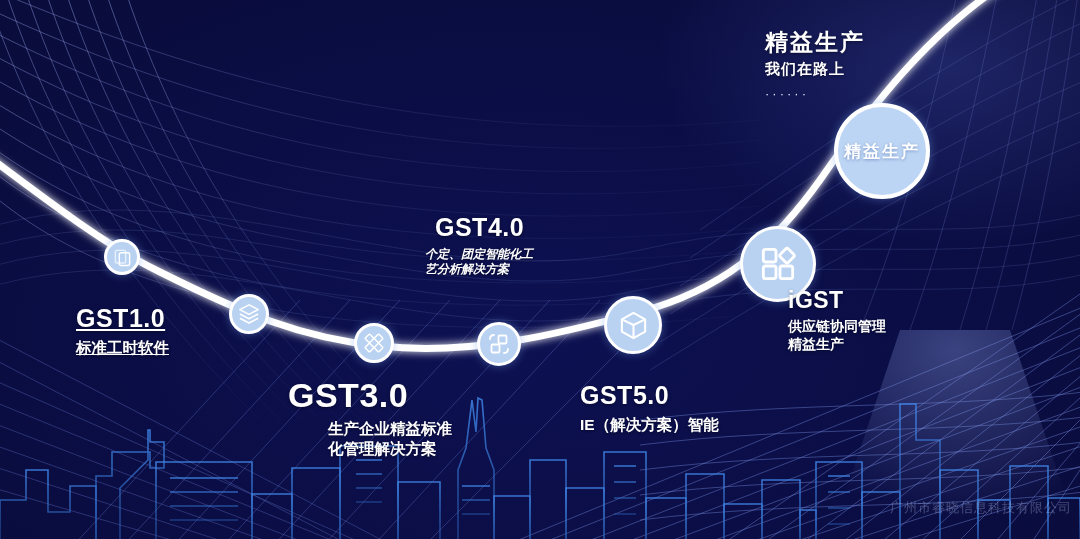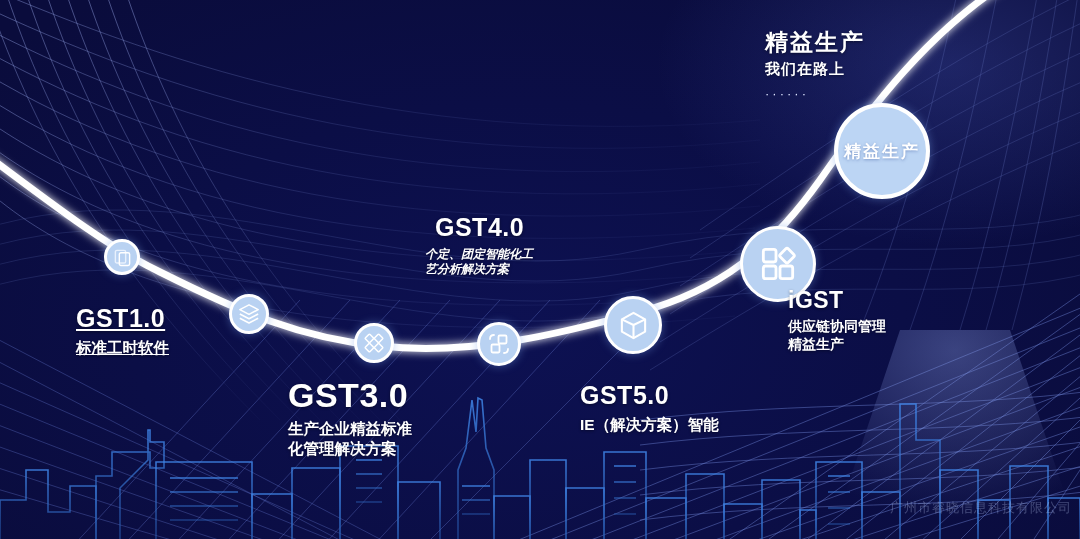--- a/index.html
+++ b/index.html
@@ -39,21 +39,21 @@
   .l-gst1{left:76px;top:305px;text-decoration:underline;}
   .l-gst1 .title{font-size:25px;}
   .l-gst1 .sub{font-size:15.5px;}
 
   .l-gst2{left:192px;top:214px;}
   .l-gst2 .title{font-size:25px;}
   .l-gst2 .sub{font-size:15.5px;}
 
   .l-gst3{left:288px;top:377px;}
   .l-gst3 .title{font-size:34px;}
-  .l-gst3 .sub{font-size:15.5px;}
+  .l-gst3 .sub{font-size:15.5px;margin-left:40px;}
 
   .l-gst4{left:425px;top:214px;}
   .l-gst4 .title{font-size:25px;margin-left:10px;}
   .l-gst4 .sub{font-size:12px;font-style:italic;}
 
   .l-gst5{left:580px;top:362px;margin-top:20px;}
   .l-gst5 .title{font-size:25px;}
   .l-gst5 .sub{font-size:15.5px;}
 
   .l-igst{left:788px;top:288px;}

